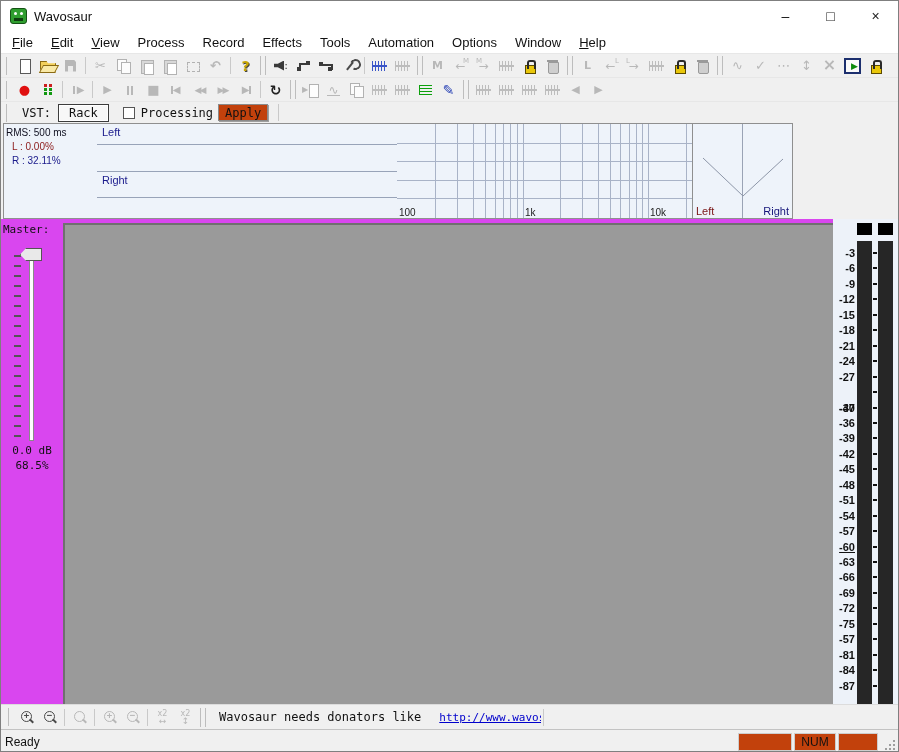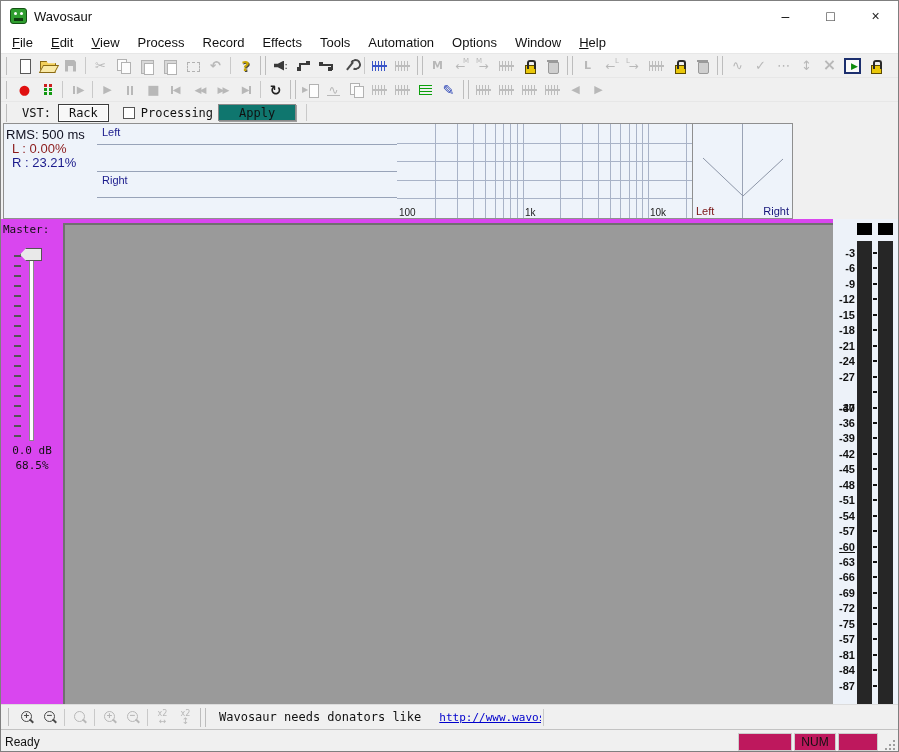--- a/index.html
+++ b/index.html
@@ -112,27 +112,27 @@
   .g-zoom-in,.g-zoom-out{color:#4a4a4a}
   .g-zoom-sel,.g-zoom-vin,.g-zoom-vout{color:#b8b8b8}
   .g-zoom-in::before{content:"+"}.g-zoom-out::before{content:"−"}
   .g-zoom-sel::before{content:""}.g-zoom-vin::before{content:"+"}.g-zoom-vout::before{content:"−"}
 
   
   .vstbar{height:22px;display:flex;align-items:center;background:#f0f0f0;padding-left:2px;font:12px "DejaVu Sans Mono",monospace;color:#111;border-top:1px solid #e7e7e7}
   .vst-label{margin:0 7px 0 9px}
   .btn-rack{border:1px solid #3c3c3c;background:#f7f7f7;padding:0 10px;height:18px;font:12px "DejaVu Sans Mono",monospace;display:flex;align-items:center;box-shadow:inset 0 0 0 1px #fff}
   .chk{width:12px;height:12px;background:#fff;border:1px solid #555;margin:0 6px 0 14px;flex:none}
-  .btn-apply{border:1px solid #8a8a8a;background:#0f766e;padding:0 20px;height:17px;font:12px "DejaVu Sans Mono",monospace;display:flex;align-items:center;margin-left:5px;box-shadow:1px 1px 0 #9f9f9f}
+  .btn-apply{border:1px solid #8a8a8a;background:#c2410c;padding:0 6px;height:17px;font:12px "DejaVu Sans Mono",monospace;display:flex;align-items:center;margin-left:5px;box-shadow:1px 1px 0 #9f9f9f}
   .vstbar .tbsep{margin-left:10px}
 
   
   .panels{position:relative;height:96px;background:#f0f0f0}
   .panel{position:absolute;top:0;height:96px;background:#eef3fa;border:1px solid #8f8f8f}
-  #panel-rms{left:2px;width:95px;font-size:13px}
+  #panel-rms{left:2px;width:95px;font-size:10px}
   #panel-rms .rms1{position:absolute;left:2px;top:3px;color:#101020}
   #panel-rms .rms2{position:absolute;left:8px;top:17px;color:#8b1a1a}
   #panel-rms .rms3{position:absolute;left:8px;top:31px;color:#1a1a8b}
   #panel-stereo{left:96px;width:301px;border-left:none}
   .ch-row{border-bottom:1px solid #98a3b8;font-size:11px;color:#1a1a8c;padding:2px 0 0 5px}
   .ch-row.r1{height:21px}.ch-row.r2{height:27px}.ch-row.r3{height:26px}
   .ch-row.r4{height:19px;border-bottom:none}
   #panel-spectrum{left:396px;width:296px;border-left:none}
   .sp-v{position:absolute;top:0;bottom:0;width:1px;background:#a9b3c7}
   .sp-h{position:absolute;left:0;right:0;height:1px;background:#a9b3c7}
@@ -162,21 +162,21 @@
 
   
   .bottombar{height:25px;display:flex;align-items:center;background:#f0f0f0;border-top:1px solid #dcdcdc;padding-left:2px}
   .donate-text{font:12px "DejaVu Sans Mono",monospace;color:#111;margin-left:10px;white-space:nowrap}
   .donate-link{font:11px "DejaVu Sans Mono",monospace;color:#0000cc;text-decoration:underline;margin-left:18px;white-space:nowrap;overflow:hidden;width:102px;display:inline-block}
   .bottombar .end-sep{margin-left:2px}
 
   
   .statusbar{height:24px;background:#f0f0f0;border-top:1px solid #c3c3c3;display:flex;align-items:center;font-size:12px;color:#111;padding-left:4px}
   .status-cells{margin-left:auto;display:flex;align-items:center;gap:2px;height:100%;padding:2px 0}
-  .scell{height:18px;border:1px solid #cdcdcd;width:54px;background:#be185d}
+  .scell{height:18px;border:1px solid #cdcdcd;width:54px;background:#c2410c}
   .scell.num{width:42px;display:flex;align-items:center;justify-content:center}
   .resize-grip{width:15px;height:20px;position:relative;margin:0 1px 0 2px}
   .resize-grip::before{content:"";position:absolute;right:2px;bottom:2px;width:2px;height:2px;background:#9e9e9e;box-shadow:-8px 0 0 #9e9e9e,-4px 0 0 #9e9e9e,0 -4px 0 #9e9e9e,0 -8px 0 #9e9e9e,-4px -4px 0 #9e9e9e}
 </style>
 </head>
 <body>
 
 <div class="titlebar">
   <span class="app-icon"></span>
   <span class="title-text">Wavosaur</span>
@@ -404,21 +404,21 @@
   <span class="chk"></span>
   <span>Processing</span>
   <span class="btn-apply">Apply</span>
   <span class="tbsep"></span>
 </div>
 
 <div class="panels">
   <div class="panel" id="panel-rms">
     <div class="rms1">RMS: 500 ms</div>
     <div class="rms2">L : 0.00%</div>
-    <div class="rms3">R : 23.21%</div>
+    <div class="rms3">R : 32.11%</div>
   </div>
   <div class="panel" id="panel-stereo">
     <div class="ch-row r1">Left</div>
     <div class="ch-row r2"></div>
     <div class="ch-row r3">Right</div>
     <div class="ch-row r4"></div>
   </div>
   <div class="panel" id="panel-spectrum">
     <div style="position:absolute;left:0;top:0;right:0;bottom:0">
         <div class="sp-v" style="left: 38px;"></div>

